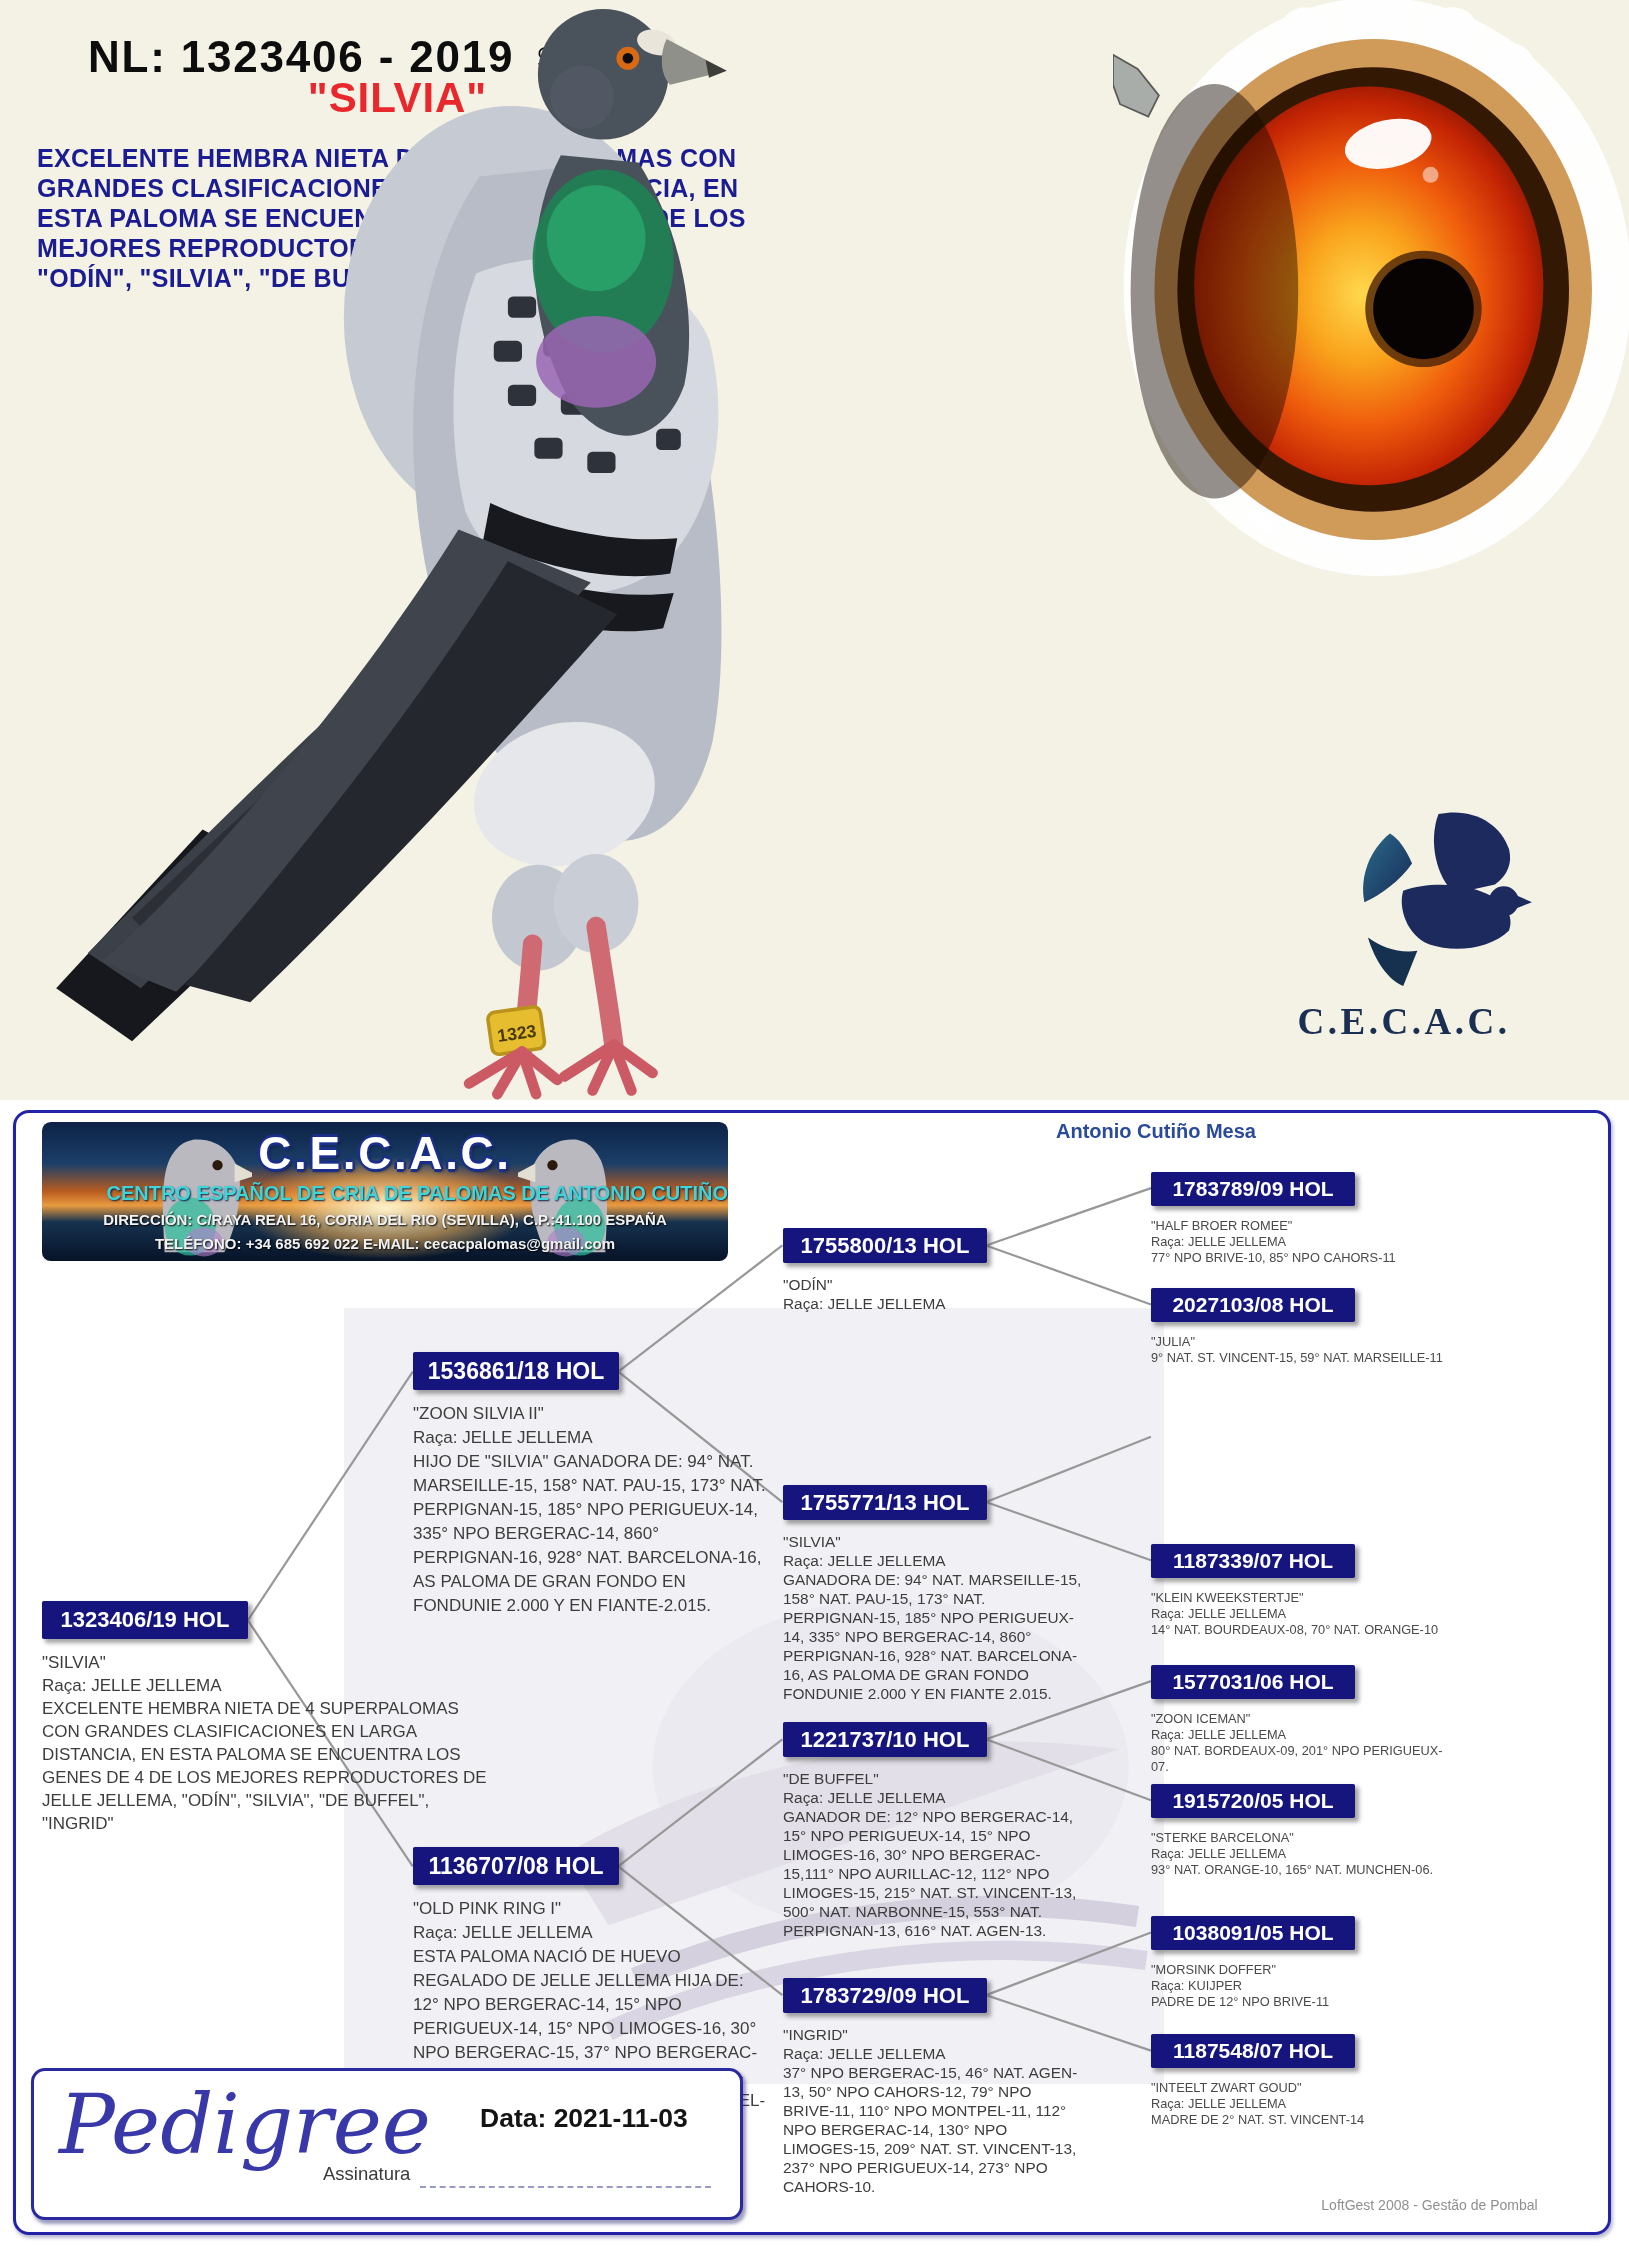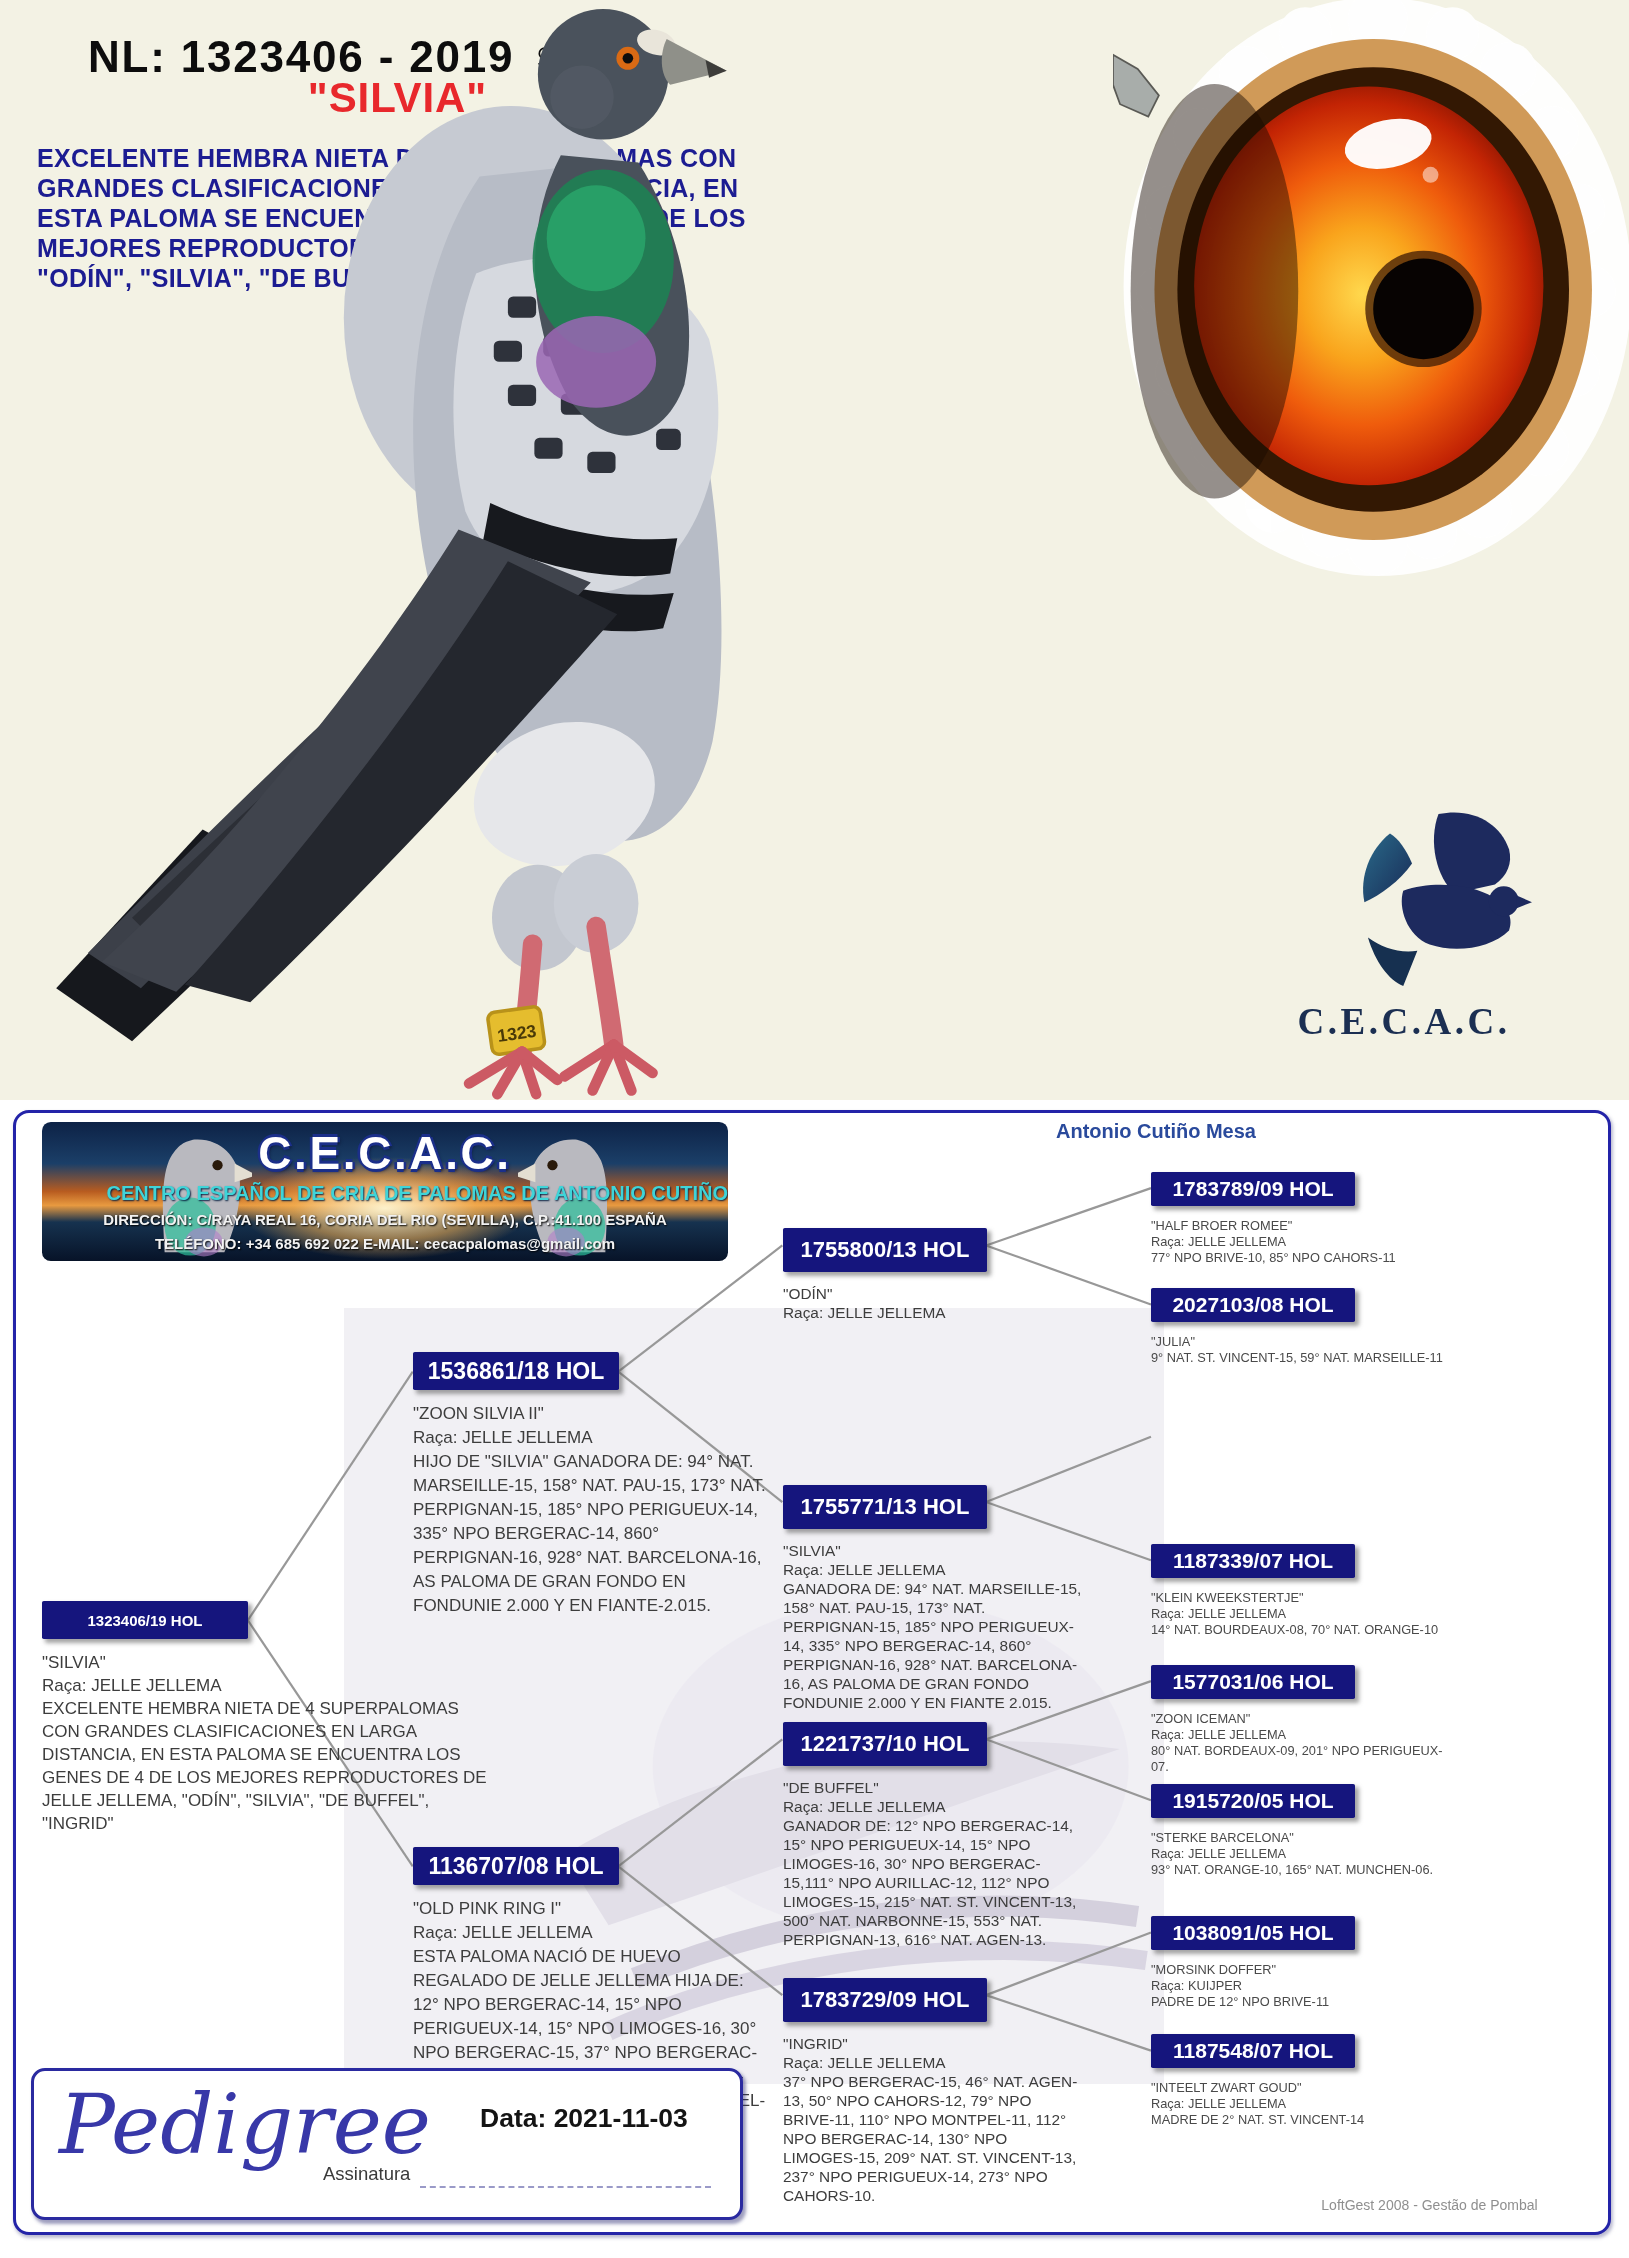--- a/index.html
+++ b/index.html
@@ -28,23 +28,23 @@
   .banner-org{position:absolute;left:0;top:60px;width:100%;text-align:right;font-size:20px;font-weight:bold;color:#3fd4d8;
               text-shadow:0.9px 0.9px 1.8px #062040;}
   .banner-addr{position:absolute;left:0;top:89px;width:100%;text-align:center;font-size:15px;font-weight:bold;color:#f2f2f2;
                text-shadow:0.9px 0.9px 1.8px #000;}
   .banner-tel{position:absolute;left:0;top:113px;width:100%;text-align:center;font-size:15px;font-weight:bold;color:#f2f2f2;
               text-shadow:0.9px 0.9px 1.8px #000;}
   
   .card{position:absolute;}
   .ring-box{background:#15157d;color:#ffffff;font-weight:bold;text-align:center;border-radius:1.8px;
             box-shadow:3.5px 3.5px 4.4px rgba(90,90,90,.55);display:flex;align-items:center;justify-content:center;}
-  .rb-main{width:206px;height:38px;font-size:15px;}
+  .rb-main{width:206px;height:38px;font-size:22px;}
   .rb-p{width:206px;height:38px;font-size:23px;}
-  .rb-gp{width:204px;height:44px;font-size:22px;}
+  .rb-gp{width:204px;height:35px;font-size:22px;}
   .rb-ggp{width:204px;height:34px;font-size:21px;}
   .detail{margin-top:11.5px;color:#3d3d3d;}
   .d-main{width:454px;font-size:17px;line-height:23px;}
   .d-p{width:353px;font-size:17px;line-height:24px;}
   .d-gp{width:300px;font-size:15.4px;line-height:19px;}
   .d-ggp{width:309px;font-size:12.8px;line-height:16px;color:#4a4a4a;}
   .d-name{white-space:pre-wrap;}
   
   .data-box{left:31px;top:2068px;width:706px;height:146px;background:#fff;border:3.5px solid #2a2aa0;border-radius:14px;
             box-shadow:2.6px 3.5px 3.5px rgba(40,40,110,.45);}

